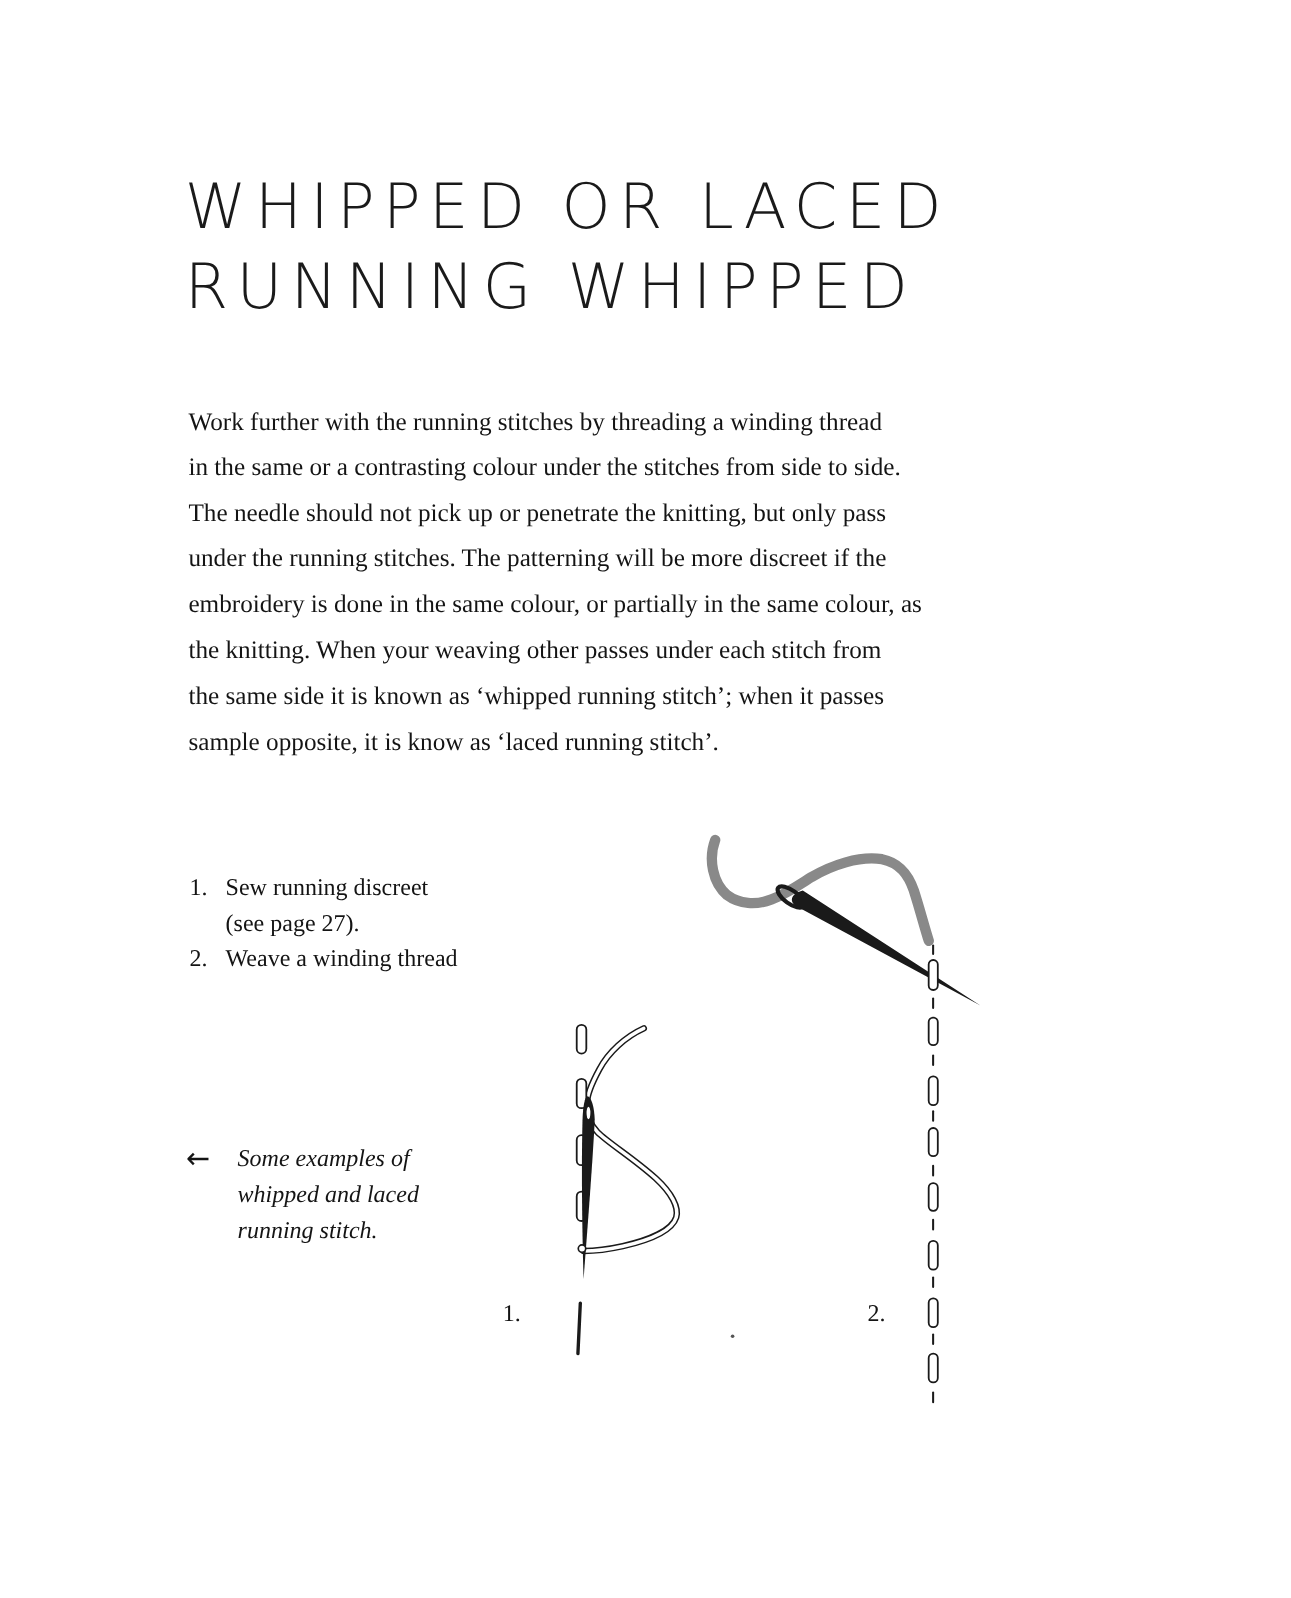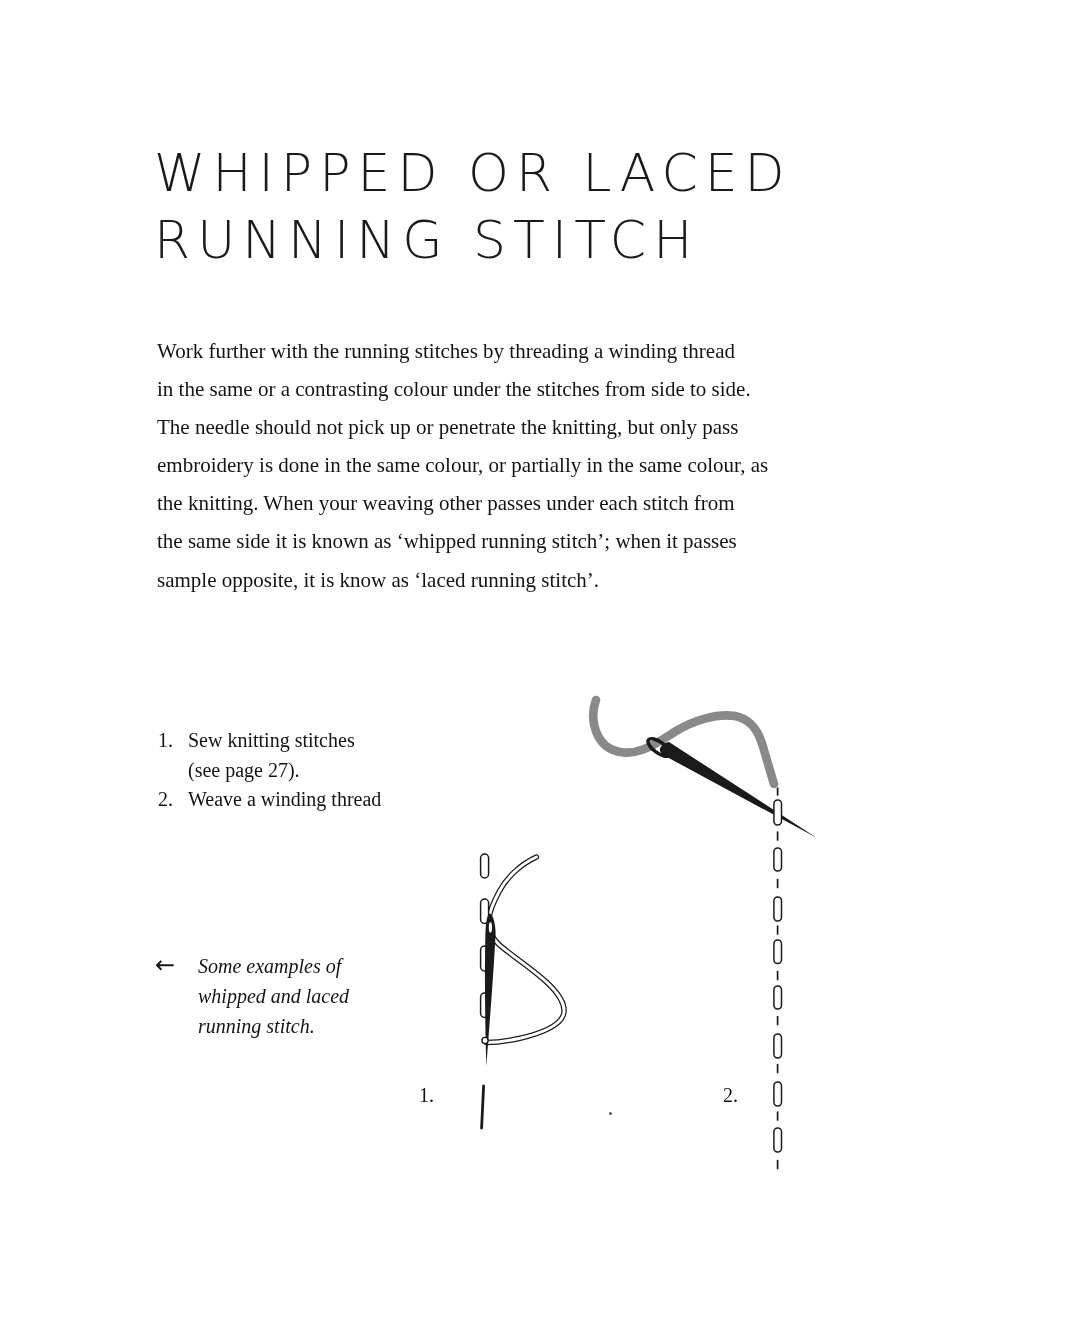--- a/index.html
+++ b/index.html
@@ -92,37 +92,38 @@
   .end-loop { fill: #ffffff; stroke: var(--ink); stroke-width: 1.4; }
   .eye-slit { fill: #ffffff; }
 </style>
 </head>
 <body>
 
 <div class="page">
 
   <div class="abs title">
     <div>WHIPPED OR LACED</div>
-    <div>RUNNING STITCH</div>
+    <div>RUNNING WHIPPED</div>
   </div>
 
   <div class="abs body-copy">
     <div class="bline">Work further with the running stitches by threading a winding thread</div>
     <div class="bline">in the same or a contrasting colour under the stitches from side to side.</div>
     <div class="bline">The needle should not pick up or penetrate the knitting, but only pass</div>
+    <div class="bline">under the running stitches. The patterning will be more discreet if the</div>
     <div class="bline">embroidery is done in the same colour, or partially in the same colour, as</div>
     <div class="bline">the knitting. When your weaving other passes under each stitch from</div>
     <div class="bline">the same side it is known as ‘whipped running stitch’; when it passes</div>
     <div class="bline">sample opposite, it is know as ‘laced running stitch’.</div>
   </div>
 
   <div class="abs instr" style="left:158px; top:726px;">
     <span class="num">1.</span>
     <span class="ilines">
-      <div>Sew knitting stitches</div>
+      <div>Sew running discreet</div>
       <div>(see page 27).</div>
     </span>
   </div>
   <div class="abs instr" style="left:158px; top:785px;">
     <span class="num">2.</span>
     <span class="ilines">
       <div>Weave a winding thread</div>
     </span>
   </div>
 

